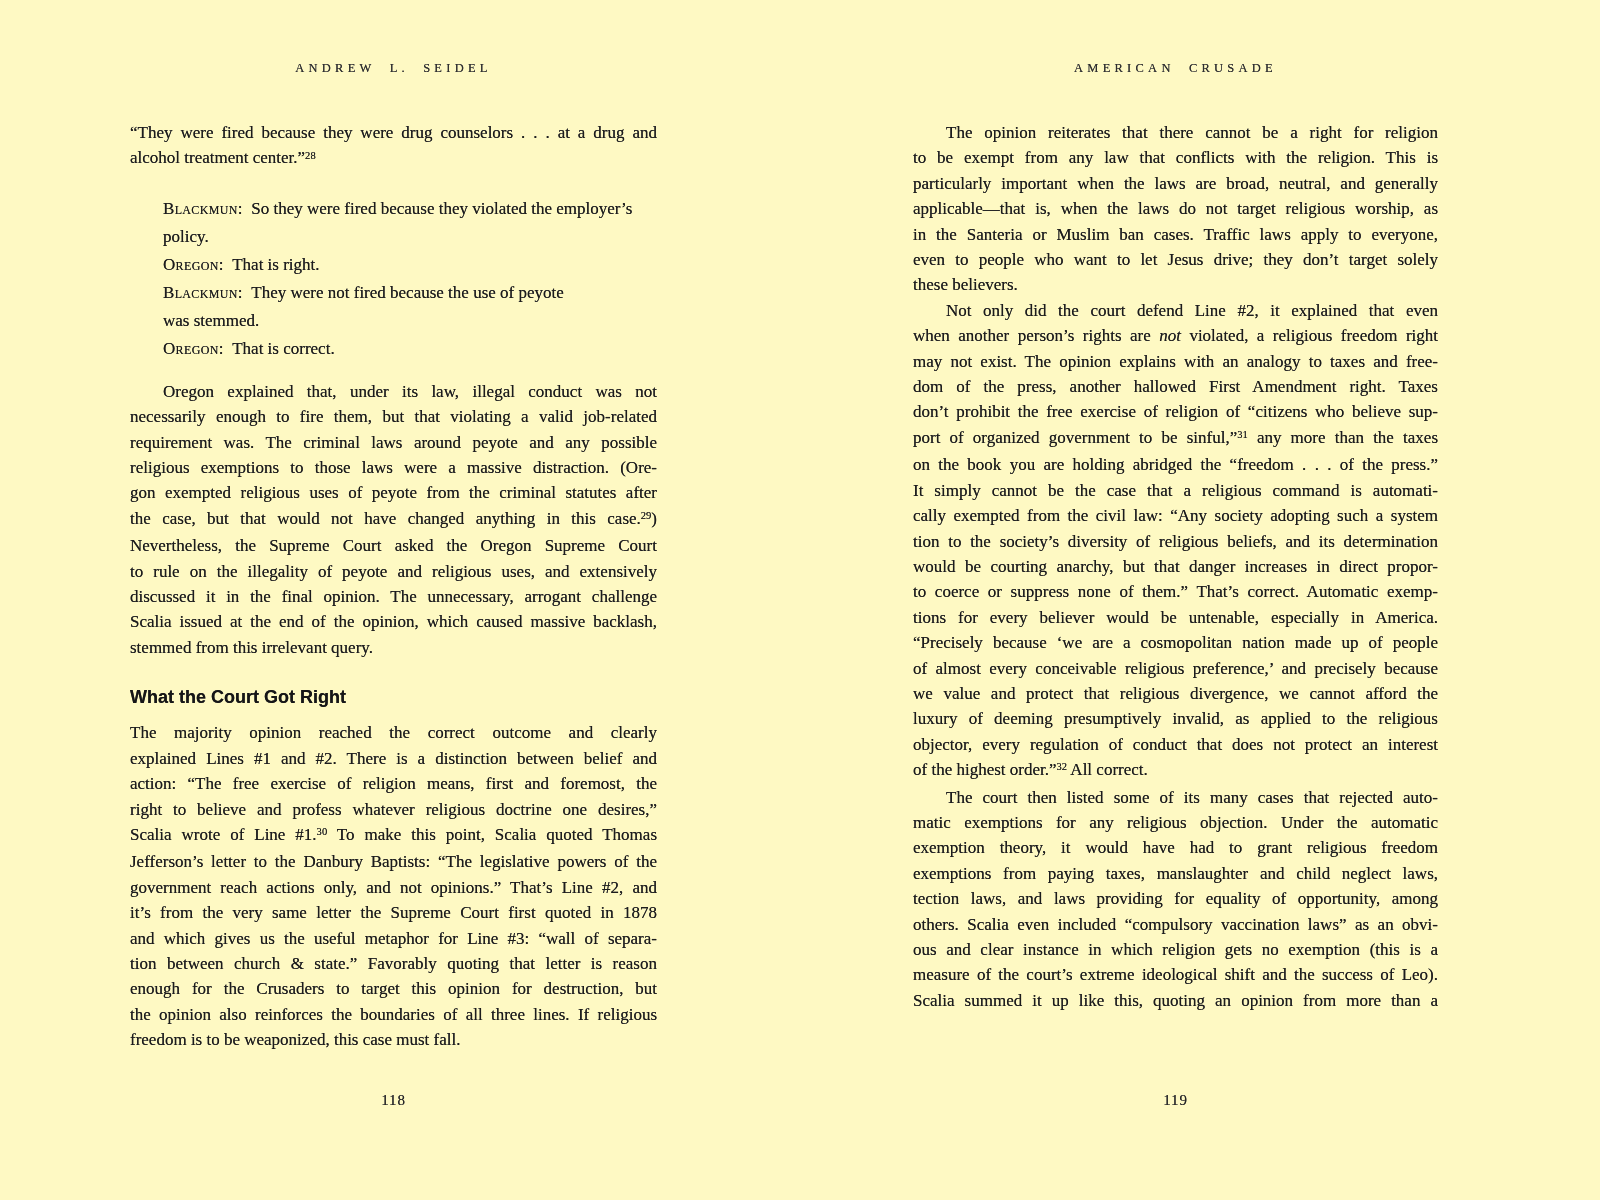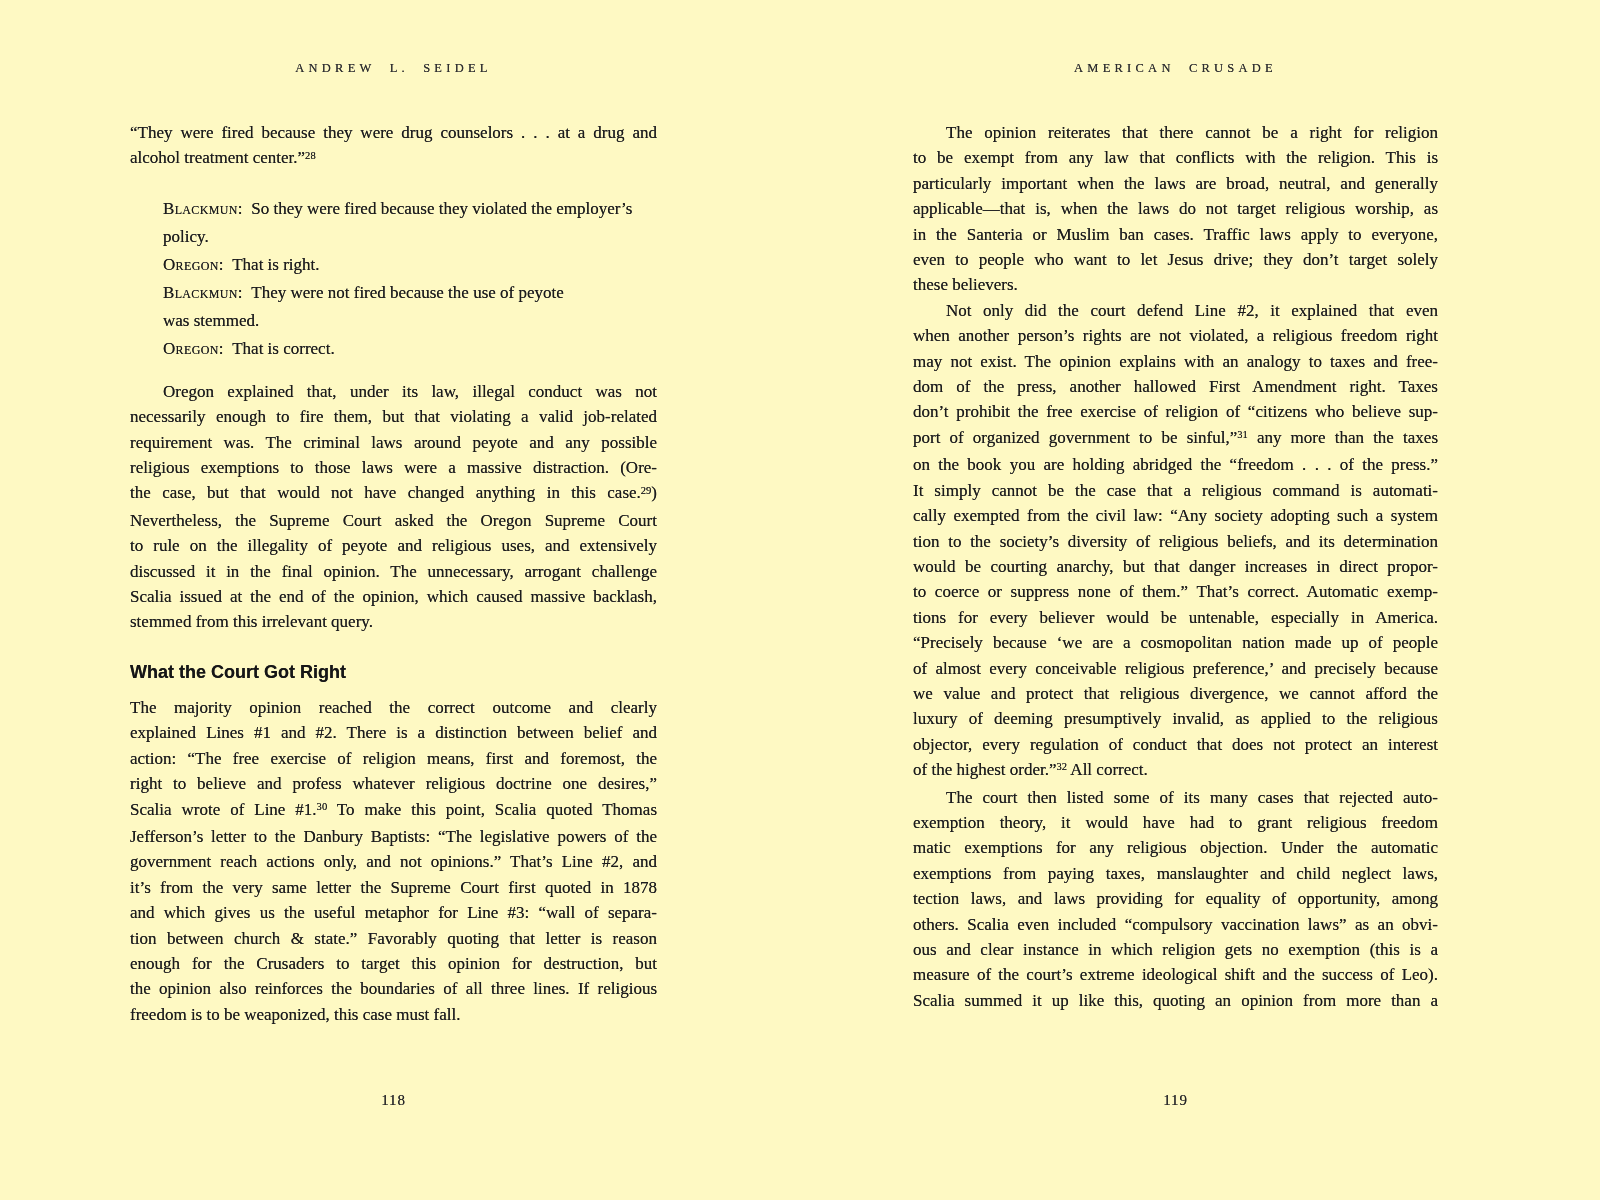--- a/index.html
+++ b/index.html
@@ -43,21 +43,21 @@
     font-family: "Liberation Sans", sans-serif;
     font-weight: bold;
     font-size: 18px;
     line-height: 26px;
     color: #161616;
     text-shadow: 0 0 0.4px #444;
   }
 
   .sup { font-size: 0.62em; position: relative; top: -0.45em; }
   .sc  { font-variant: small-caps; letter-spacing: 0.02em; margin-right: 0.5em; }
-  .it  { }
+  .it  { font-style: italic; }
 
   .page-number {
     position: absolute; top: 1092px; left: 0; right: 0;
     text-align: center;
     font-size: 15px;
     letter-spacing: 0.06em;
     color: #262626;
     text-shadow: 0 0 0.5px #555;
   }
 </style>
@@ -78,20 +78,21 @@
           <div class="line"><span class="sc">Oregon:</span><span>That is right.</span></div>
           <div class="line"><span class="sc">Blackmun:</span><span>They were not fired because the use of peyote</span></div>
           <div class="line"><span>was stemmed.</span></div>
           <div class="line"><span class="sc">Oregon:</span><span>That is correct.</span></div>
         </div>
         <div class="block b-para">
           <div class="line j ind"><span>Oregon explained that, under its law, illegal conduct was not</span></div>
           <div class="line j"><span>necessarily enough to fire them, but that violating a valid job-related</span></div>
           <div class="line j"><span>requirement was. The criminal laws around peyote and any possible</span></div>
           <div class="line j"><span>religious exemptions to those laws were a massive distraction. (Ore-</span></div>
+          <div class="line j"><span>gon exempted religious uses of peyote from the criminal statutes after</span></div>
           <div class="line j"><span>the case, but that would not have changed anything in this case.</span><span class="sup">29</span><span>)</span></div>
           <div class="line j"><span>Nevertheless, the Supreme Court asked the Oregon Supreme Court</span></div>
           <div class="line j"><span>to rule on the illegality of peyote and religious uses, and extensively</span></div>
           <div class="line j"><span>discussed it in the final opinion. The unnecessary, arrogant challenge</span></div>
           <div class="line j"><span>Scalia issued at the end of the opinion, which caused massive backlash,</span></div>
           <div class="line"><span>stemmed from this irrelevant query.</span></div>
         </div>
         <div class="heading">What the Court Got Right</div>
         <div class="block b-para">
           <div class="line j"><span>The majority opinion reached the correct outcome and clearly</span></div>
@@ -139,22 +140,22 @@
           <div class="line j"><span>tions for every believer would be untenable, especially in America.</span></div>
           <div class="line j"><span>“Precisely because ‘we are a cosmopolitan nation made up of people</span></div>
           <div class="line j"><span>of almost every conceivable religious preference,’ and precisely because</span></div>
           <div class="line j"><span>we value and protect that religious divergence, we cannot afford the</span></div>
           <div class="line j"><span>luxury of deeming presumptively invalid, as applied to the religious</span></div>
           <div class="line j"><span>objector, every regulation of conduct that does not protect an interest</span></div>
           <div class="line"><span>of the highest order.”</span><span class="sup">32</span><span> All correct.</span></div>
         </div>
         <div class="block b-para">
           <div class="line j ind"><span>The court then listed some of its many cases that rejected auto-</span></div>
+          <div class="line j"><span>matic exemptions for any religious objection. Under the automatic</span></div>
           <div class="line j"><span>exemption theory, it would have had to grant religious freedom</span></div>
-          <div class="line j"><span>matic exemptions for any religious objection. Under the automatic</span></div>
           <div class="line j"><span>exemptions from paying taxes, manslaughter and child neglect laws,</span></div>
           <div class="line j"><span>tection laws, and laws providing for equality of opportunity, among</span></div>
           <div class="line j"><span>others. Scalia even included “compulsory vaccination laws” as an obvi-</span></div>
           <div class="line j"><span>ous and clear instance in which religion gets no exemption (this is a</span></div>
           <div class="line j"><span>measure of the court’s extreme ideological shift and the success of Leo).</span></div>
           <div class="line j"><span>Scalia summed it up like this, quoting an opinion from more than a</span></div>
         </div>
       </div>
     <div class="page-number">119</div>
   </div>

